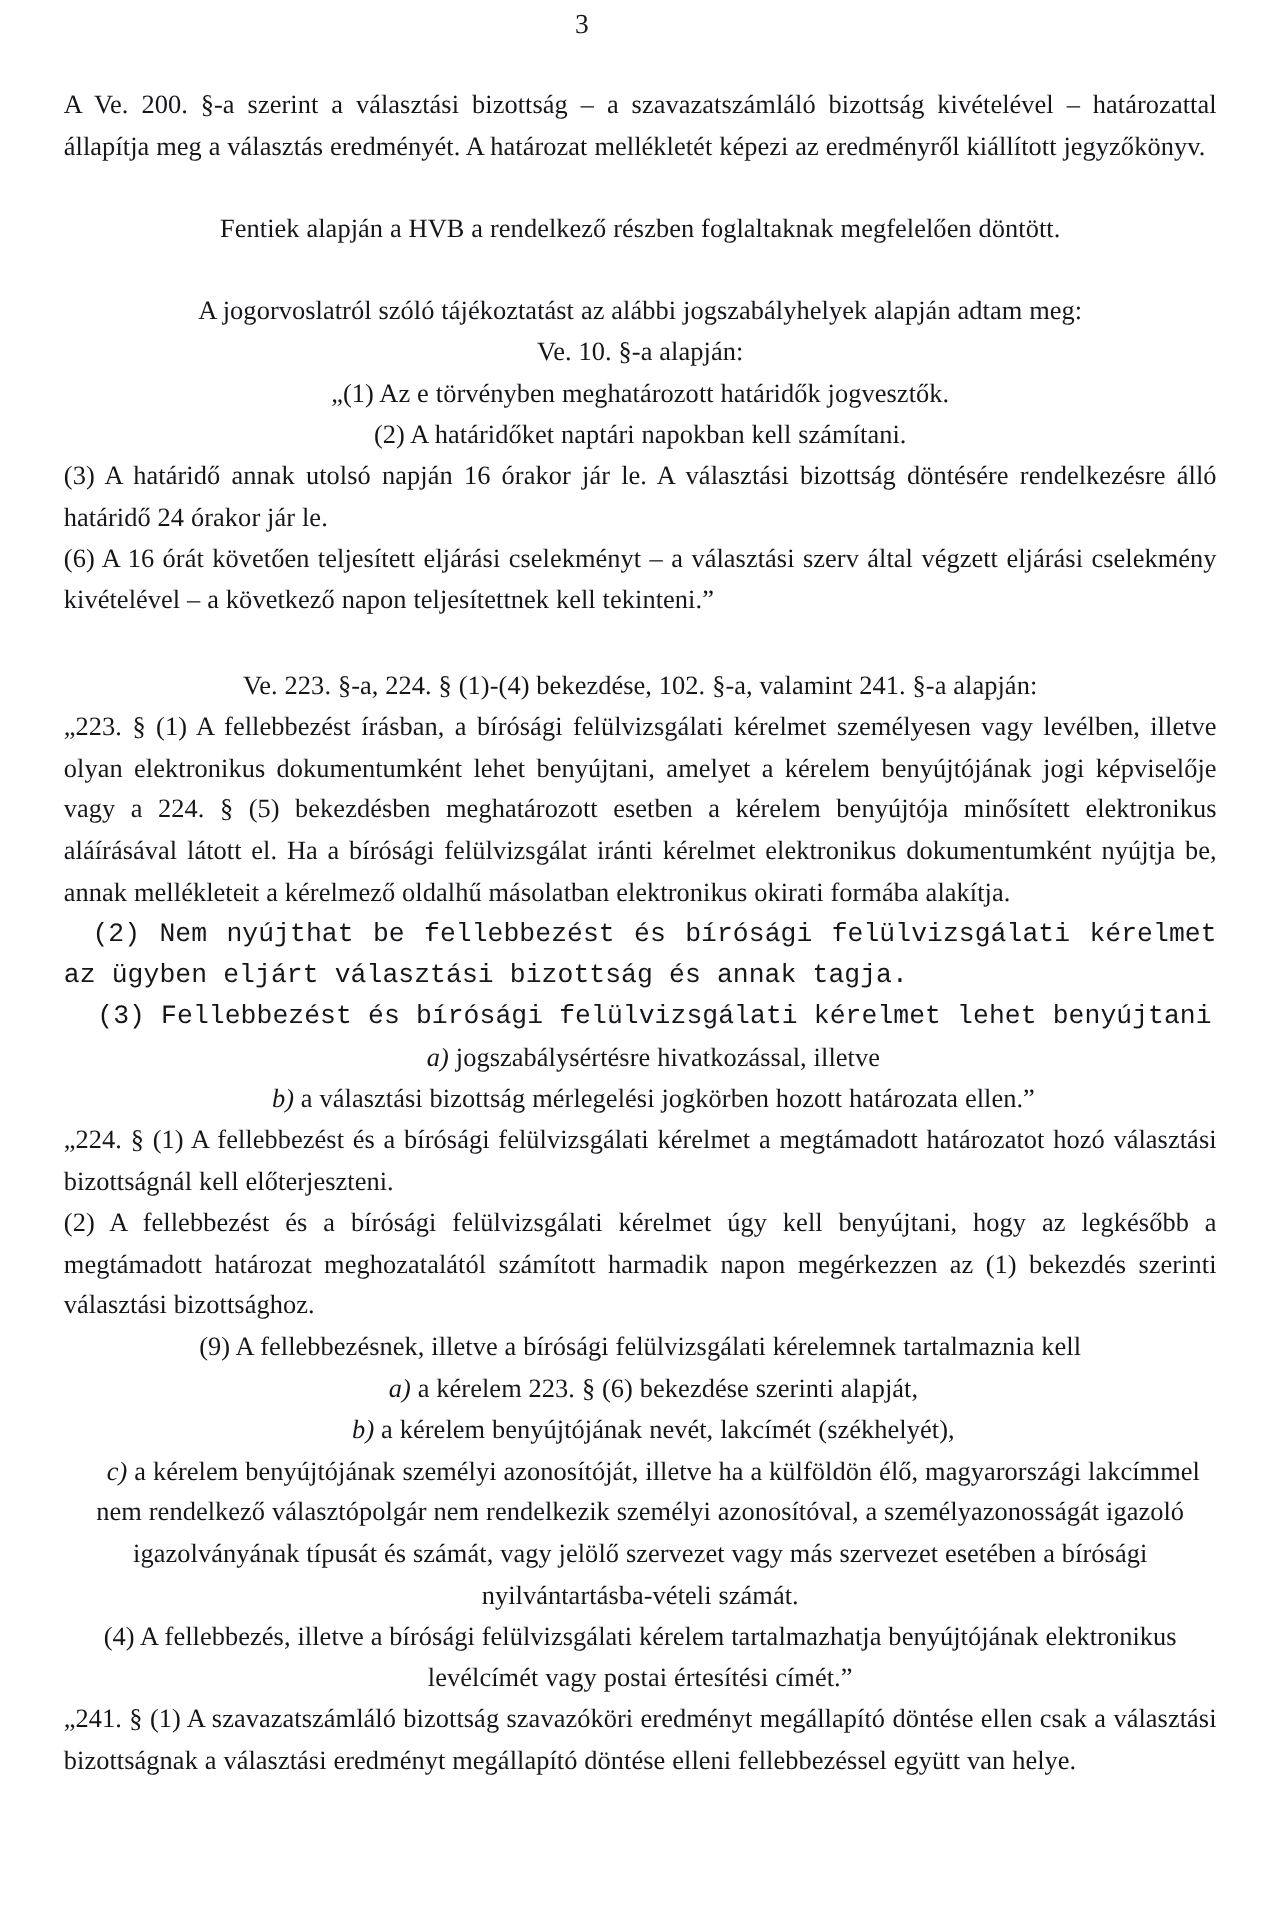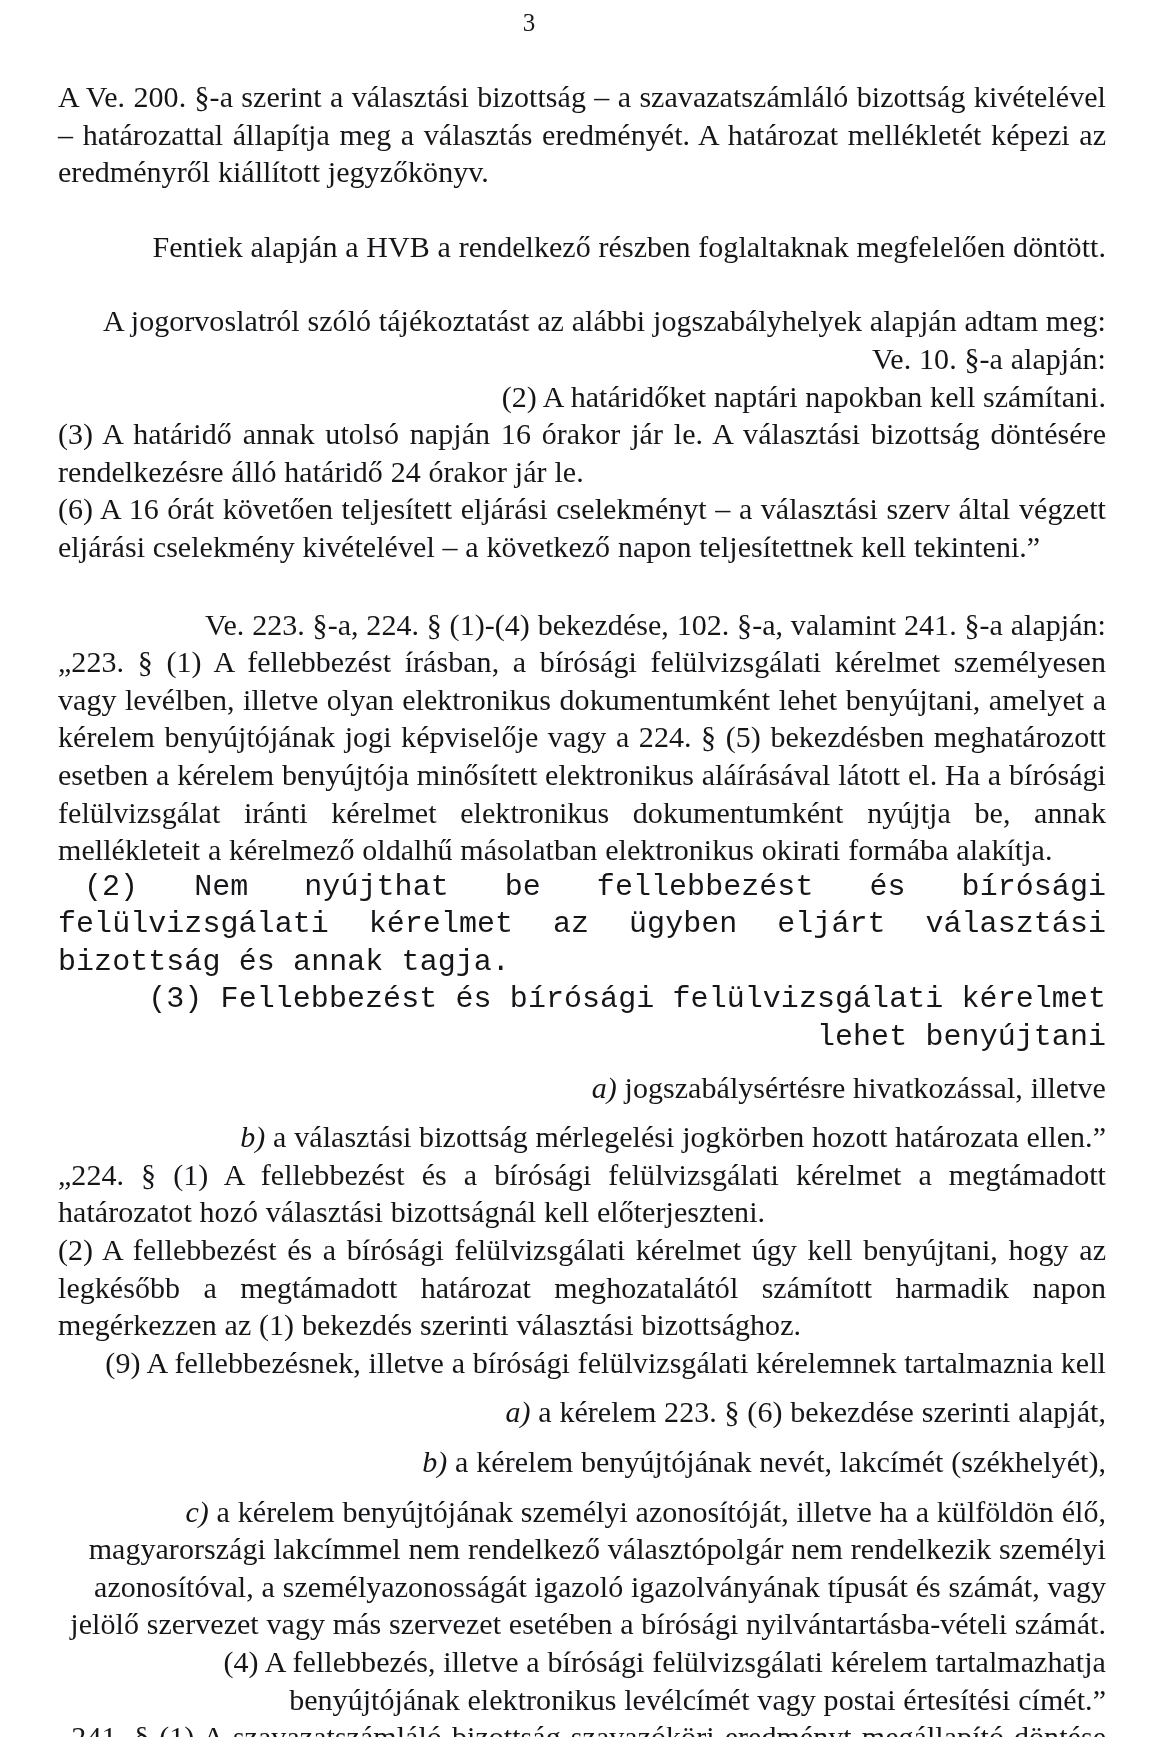--- a/index.html
+++ b/index.html
@@ -32,49 +32,48 @@
 
   .body-area {
     position: absolute;
     left: 58px;
     top: 78px;
     width: 1048px;
   }
 
   p {
     margin: 0;
-    font-size: 30px;
+    font-size: 24px;
     line-height: 37.6px;
     text-align: justify;
     text-justify: inter-word;
     color: #16161a;
     letter-spacing: 0.05px;
     word-spacing: 0.2px;
   }
 
   
   .just {
     text-align: justify;
   }
 
   
   .plain {
-    text-align: right;
+    text-align: center;
   }
   .gap-md { height: 37px; }
   .gap-lg { height: 40px; }
 
   .indent {
     text-indent: 26px;
     font-family: Liberation Mono, monospace;
   }
 
   .indent-item {
     text-indent: 24px;
-    margin-top: 12px;
   }
 
   .ital {
     font-style: italic;
   }
 
   
   .page {
     -webkit-font-smoothing: antialiased;
   }
@@ -93,20 +92,21 @@
     <div class="gap-md"></div>
 
     <p class="plain">Fentiek alapján a HVB a rendelkező részben foglaltaknak megfelelően döntött.</p>
 
     <div class="gap-md"></div>
 
     <p class="plain">A jogorvoslatról szóló tájékoztatást az alábbi jogszabályhelyek alapján adtam meg:</p>
 
     <p class="plain">Ve. 10. §-a alapján:</p>
 
+    <p class="plain">„(1) Az e törvényben meghatározott határidők jogvesztők.</p>
 
     <p class="plain">(2) A határidőket naptári napokban kell számítani.</p>
 
     <p class="just">(3) A határidő annak utolsó napján 16 órakor jár le. A választási bizottság döntésére rendelkezésre álló határidő 24 órakor jár le.</p>
 
     <p class="just">(6) A 16 órát követően teljesített eljárási cselekményt – a választási szerv által végzett eljárási cselekmény kivételével – a következő napon teljesítettnek kell tekinteni.”</p>
 
     <div class="gap-lg"></div>
 
     <p class="plain">Ve. 223. §-a, 224. § (1)-(4) bekezdése, 102. §-a, valamint 241. §-a alapján:</p>

